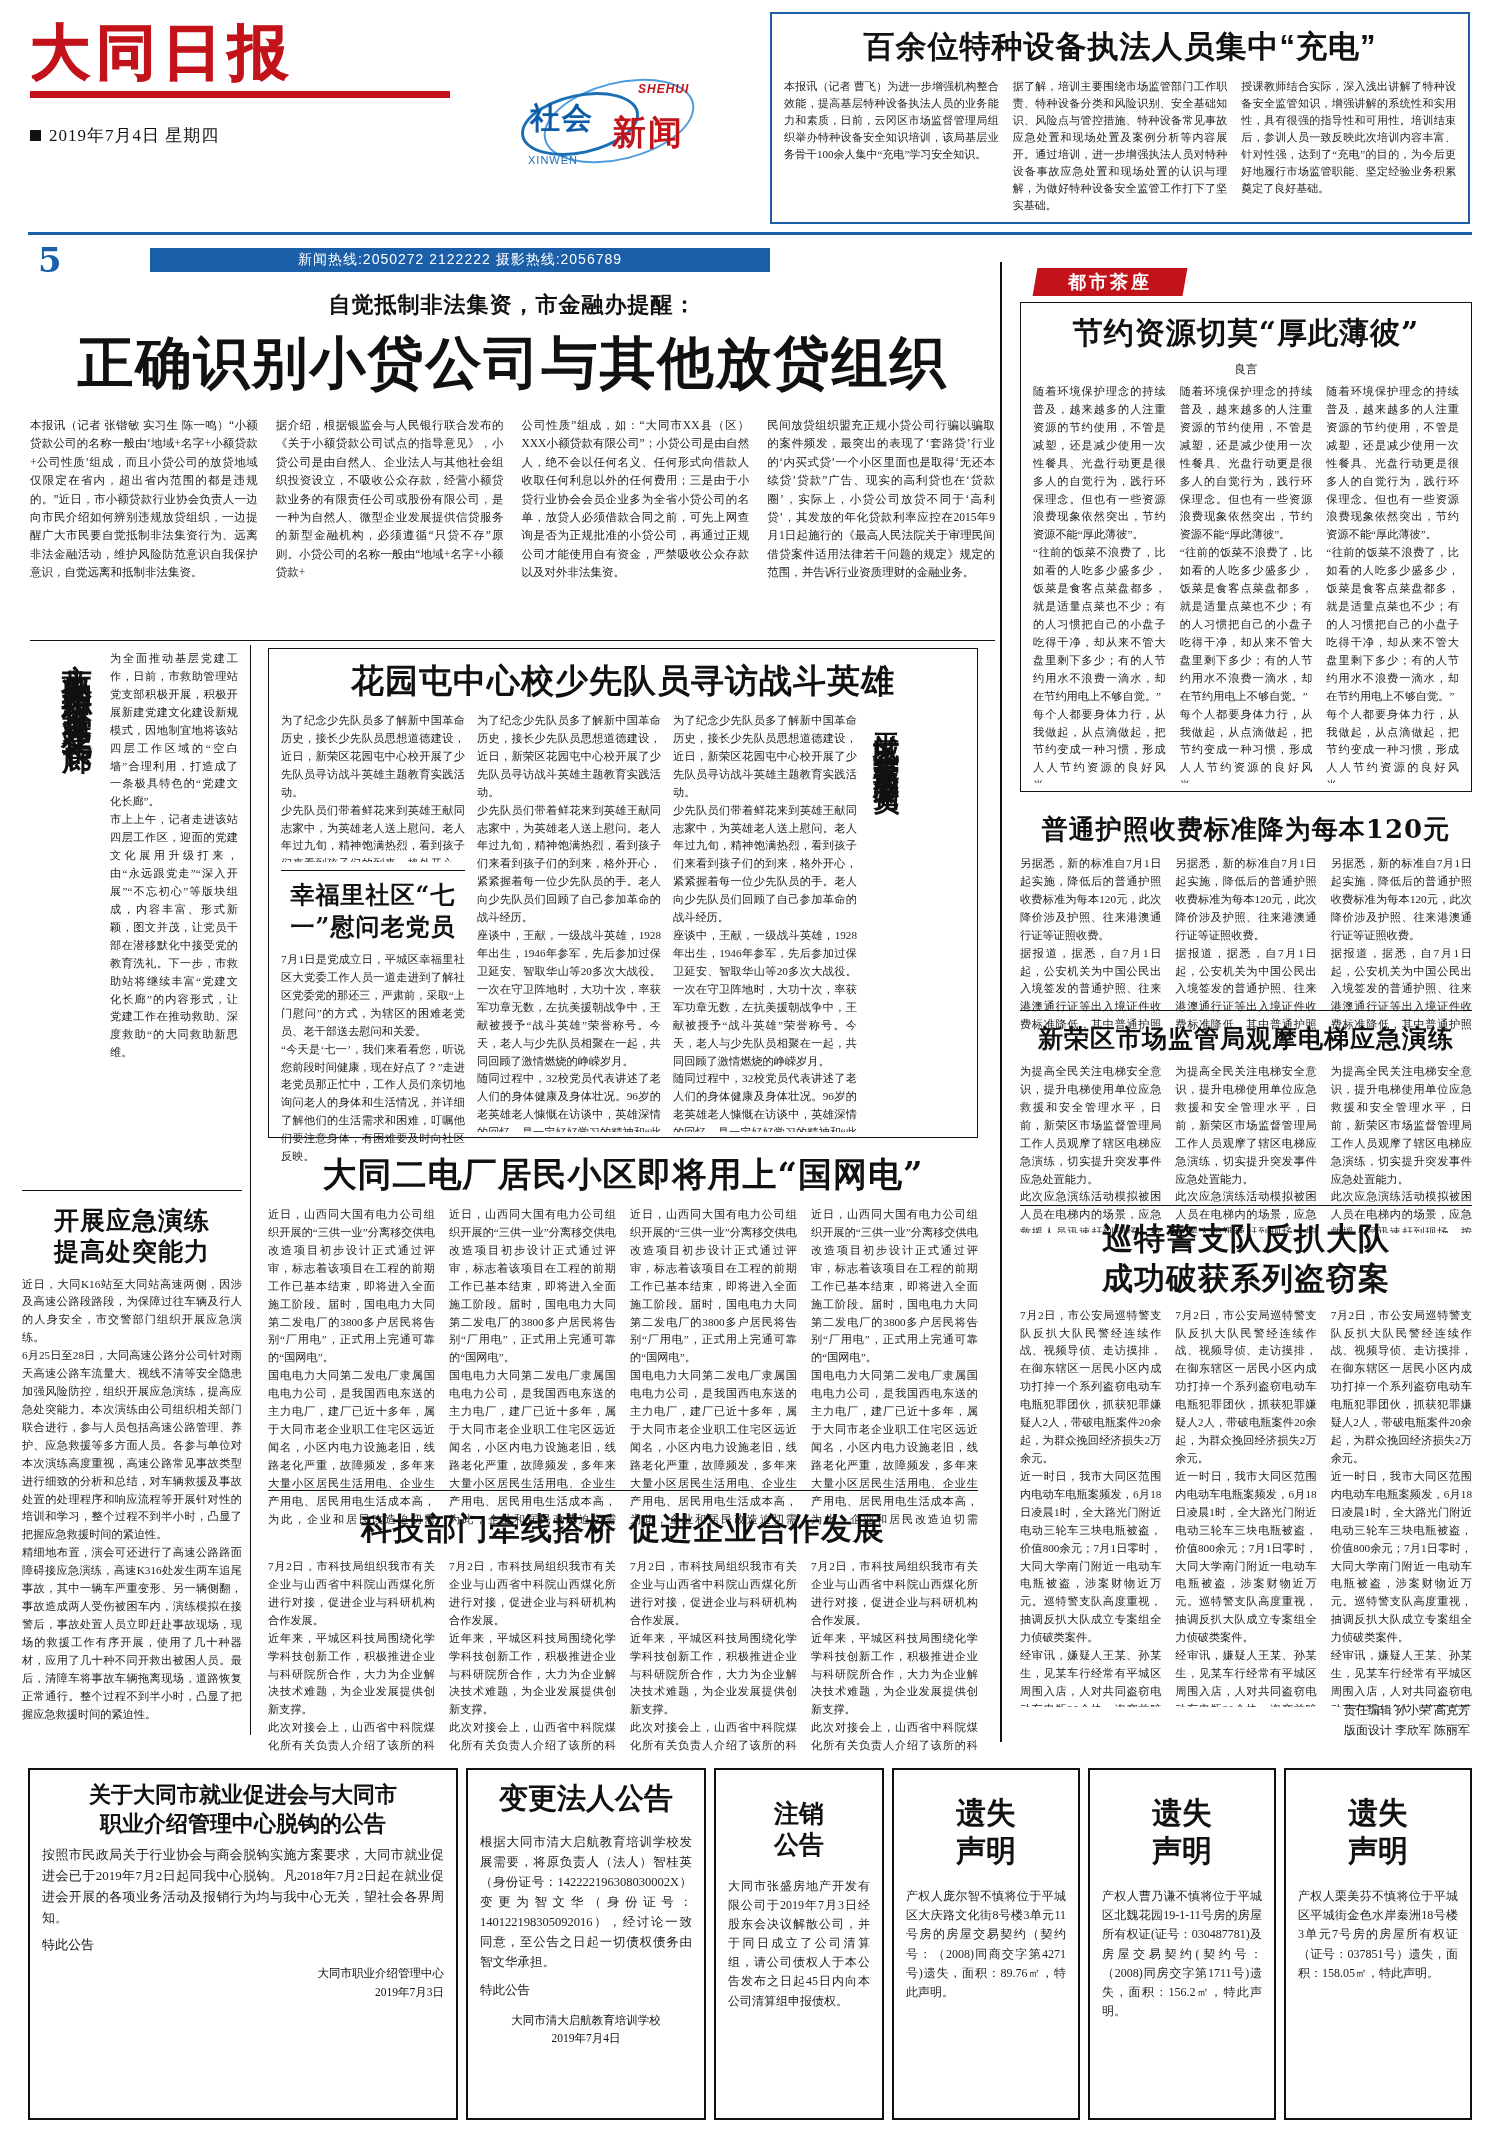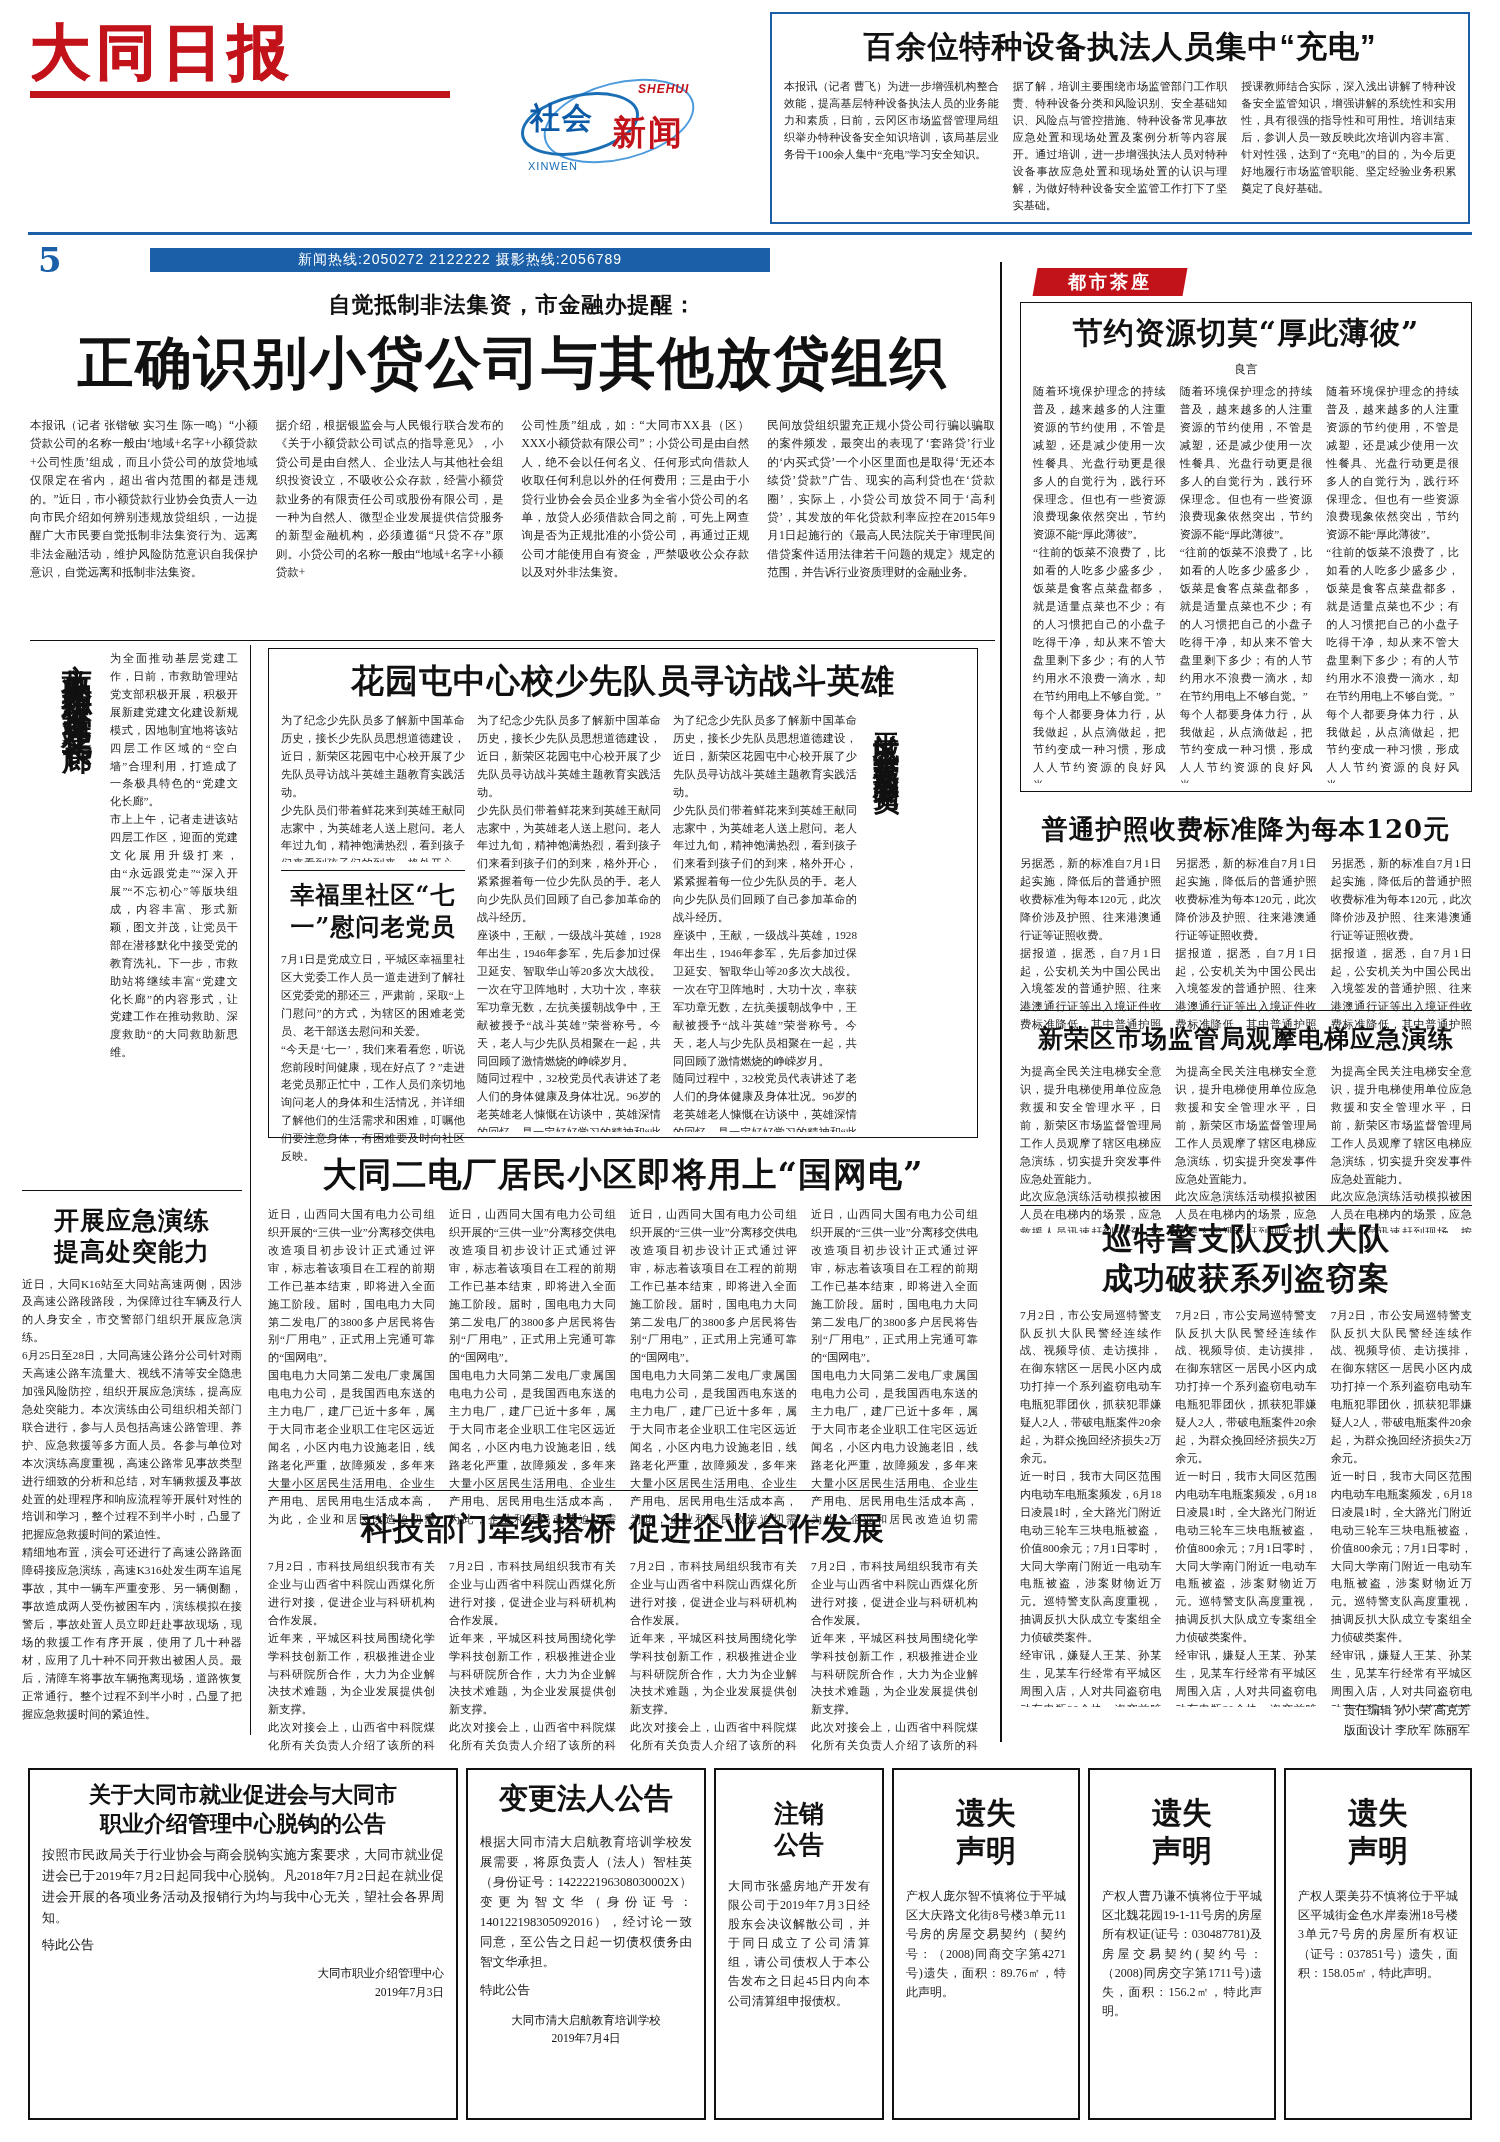--- a/index.html
+++ b/index.html
@@ -57,21 +57,21 @@
   .badge .xw{
     position:absolute;left:92px;top:40px;
     font-size:34px;font-weight:bold;color:#c3131a;letter-spacing:2px;
     font-family:"DejaVu Serif",serif;
   }
   .badge .pinyin1{
     position:absolute;left:118px;top:12px;font-size:12px;color:#c3131a;
     letter-spacing:1px;font-family:"Liberation Sans",sans-serif;font-style:italic;font-weight:bold;
   }
   .badge .pinyin2{
-    position:absolute;left:8px;top:90px;font-size:11px;color:#1a6fb5;
+    position:absolute;left:8px;top:84px;font-size:11px;color:#1a6fb5;
     letter-spacing:1px;font-family:"Liberation Sans",sans-serif;
   }
 
   
   .topbox{
     position:absolute;left:770px;top:12px;width:700px;height:212px;
     border:2px solid #1a5fa8;box-sizing:border-box;padding:8px 12px;
   }
   .topbox h2{
     margin:4px 0 10px;font-size:31px;font-weight:bold;text-align:center;
@@ -165,20 +165,24 @@
   .hr-thin{position:absolute;background:#111;height:1px;}
 </style>
 </head>
 <body>
 
 <div class="page">
 
   <div class="masthead">
     <div class="logo-cn">大同日报</div>
     <div class="logo-underline"></div>
+    <div class="date-line">
+      <span class="date-sq"></span>
+      <span>2019年7月4日  星期四</span>
+    </div>
   </div>
 
   <div class="badge">
     <div class="ring2"></div>
     <div class="ring"></div>
     <div class="pinyin1">SHEHUI</div>
     <div class="sh">社会</div>
     <div class="xw">新闻</div>
     <div class="pinyin2">XINWEN</div>
   </div>

